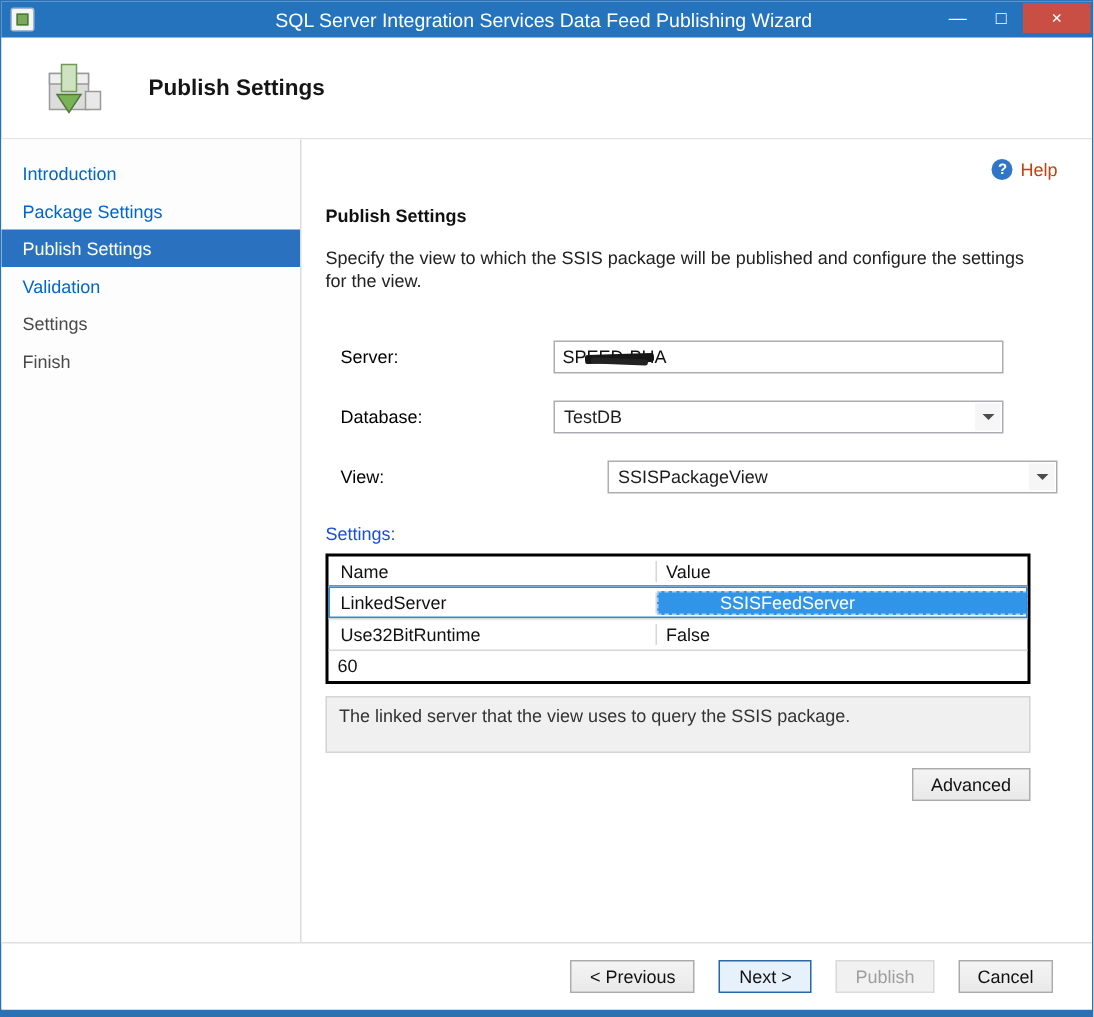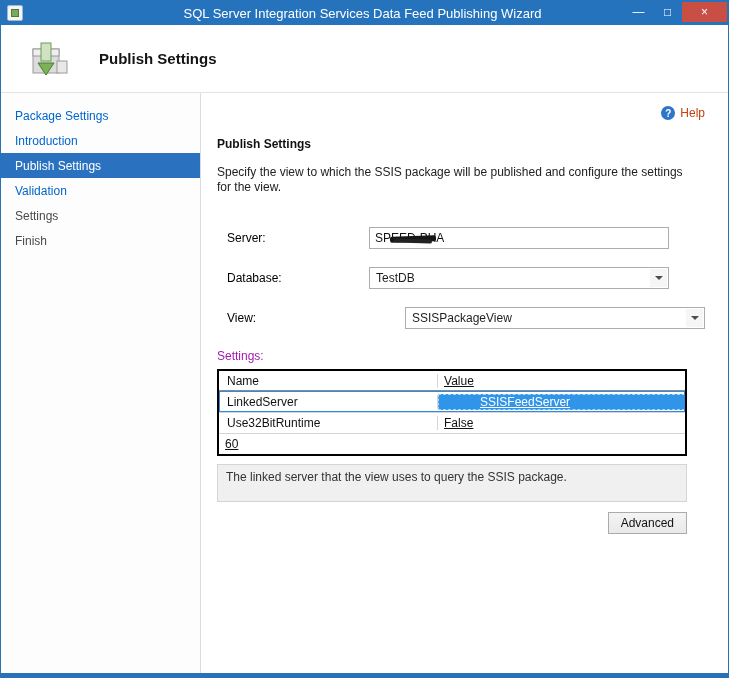--- a/index.html
+++ b/index.html
@@ -96,30 +96,30 @@
   }
   .combo .arrow-box {
     position:absolute; right:1px; top:1px; bottom:1px; width:17px;
     display:flex; align-items:center; justify-content:center; background:#f6f6f6;
   }
   .tri-down {
     width:0; height:0; border-left:4px solid transparent; border-right:4px solid transparent;
     border-top:4px solid #4c4c4c;
   }
 
-  .settings-label { margin-top:20px; color:#a21caf; }
+  .settings-label { margin-top:20px; color:#1d4ed8; }
 
   .tbl { width:470px; margin-top:6px; border:2px solid #000; background:#fff; }
   .tbl-row { display:flex; height:21px; border-top:1px solid #d6d6d6; align-items:center; }
   .tbl-row.head { height:20px; border-top:none; border-bottom:1px solid #8c8c8c; }
   .cell-name {
     flex:0 0 47%; padding-left:8px; border-right:1px solid #d6d6d6;
     display:flex; align-items:center; color:#111;
   }
-  .cell-value { flex:1 1 auto; padding-left:6px; display:flex; align-items:center; color:#111;text-decoration:underline; }
+  .cell-value { flex:1 1 auto; padding-left:6px; display:flex; align-items:center; color:#111; }
   .tbl-row.selected { outline:1px solid #2f8ae0; outline-offset:-1px; }
   .tbl-row.selected .cell-value {
     background:#3095e9; color:#fff; border:1px dashed #a8d4f5;padding-left:41px;
   }
 
   .desc-box {
     width:470px; margin-top:8px; min-height:38px; background:#f0f0f0;
     border:1px solid #d5d5d5; padding:5px 8px; color:#333; line-height:14px;
   }
 
@@ -165,22 +165,22 @@
       <rect x="14" y="4" width="10" height="18" fill="#cfe3c2" stroke="#6f9b57"></rect>
       <polygon points="19,36 11,24 27,24" fill="#79b356" stroke="#4d7a37"></polygon>
       <rect x="30" y="22" width="10" height="12" fill="#e8e8e8" stroke="#9a9a9a"></rect>
     </svg>
     <span class="header-title">Publish Settings</span>
   </div>
 
   <div class="body">
 
     <div class="sidebar">
+      <div class="nav-item">Introduction</div>
       <div class="nav-item">Package Settings</div>
-      <div class="nav-item">Introduction</div>
       <div class="nav-item active">Publish Settings</div>
       <div class="nav-item">Validation</div>
       <div class="nav-item disabled">Settings</div>
       <div class="nav-item disabled">Finish</div>
     </div>
 
     <div class="content">
 
       <div class="help-row">
         <span class="help-icon">?</span>
@@ -241,14 +241,20 @@
 
       <div class="desc-box">The linked server that the view uses to query the SSIS package.</div>
 
       <div class="advanced-row">
         <button class="btn">Advanced</button>
       </div>
 
     </div>
   </div>
 
+  <div class="footer">
+    <button class="btn">&lt; Previous</button>
+    <button class="btn default">Next &gt;</button>
+    <button class="btn disabled">Publish</button>
+    <button class="btn">Cancel</button>
+  </div>
 
 </div>
 
 </body></html>

